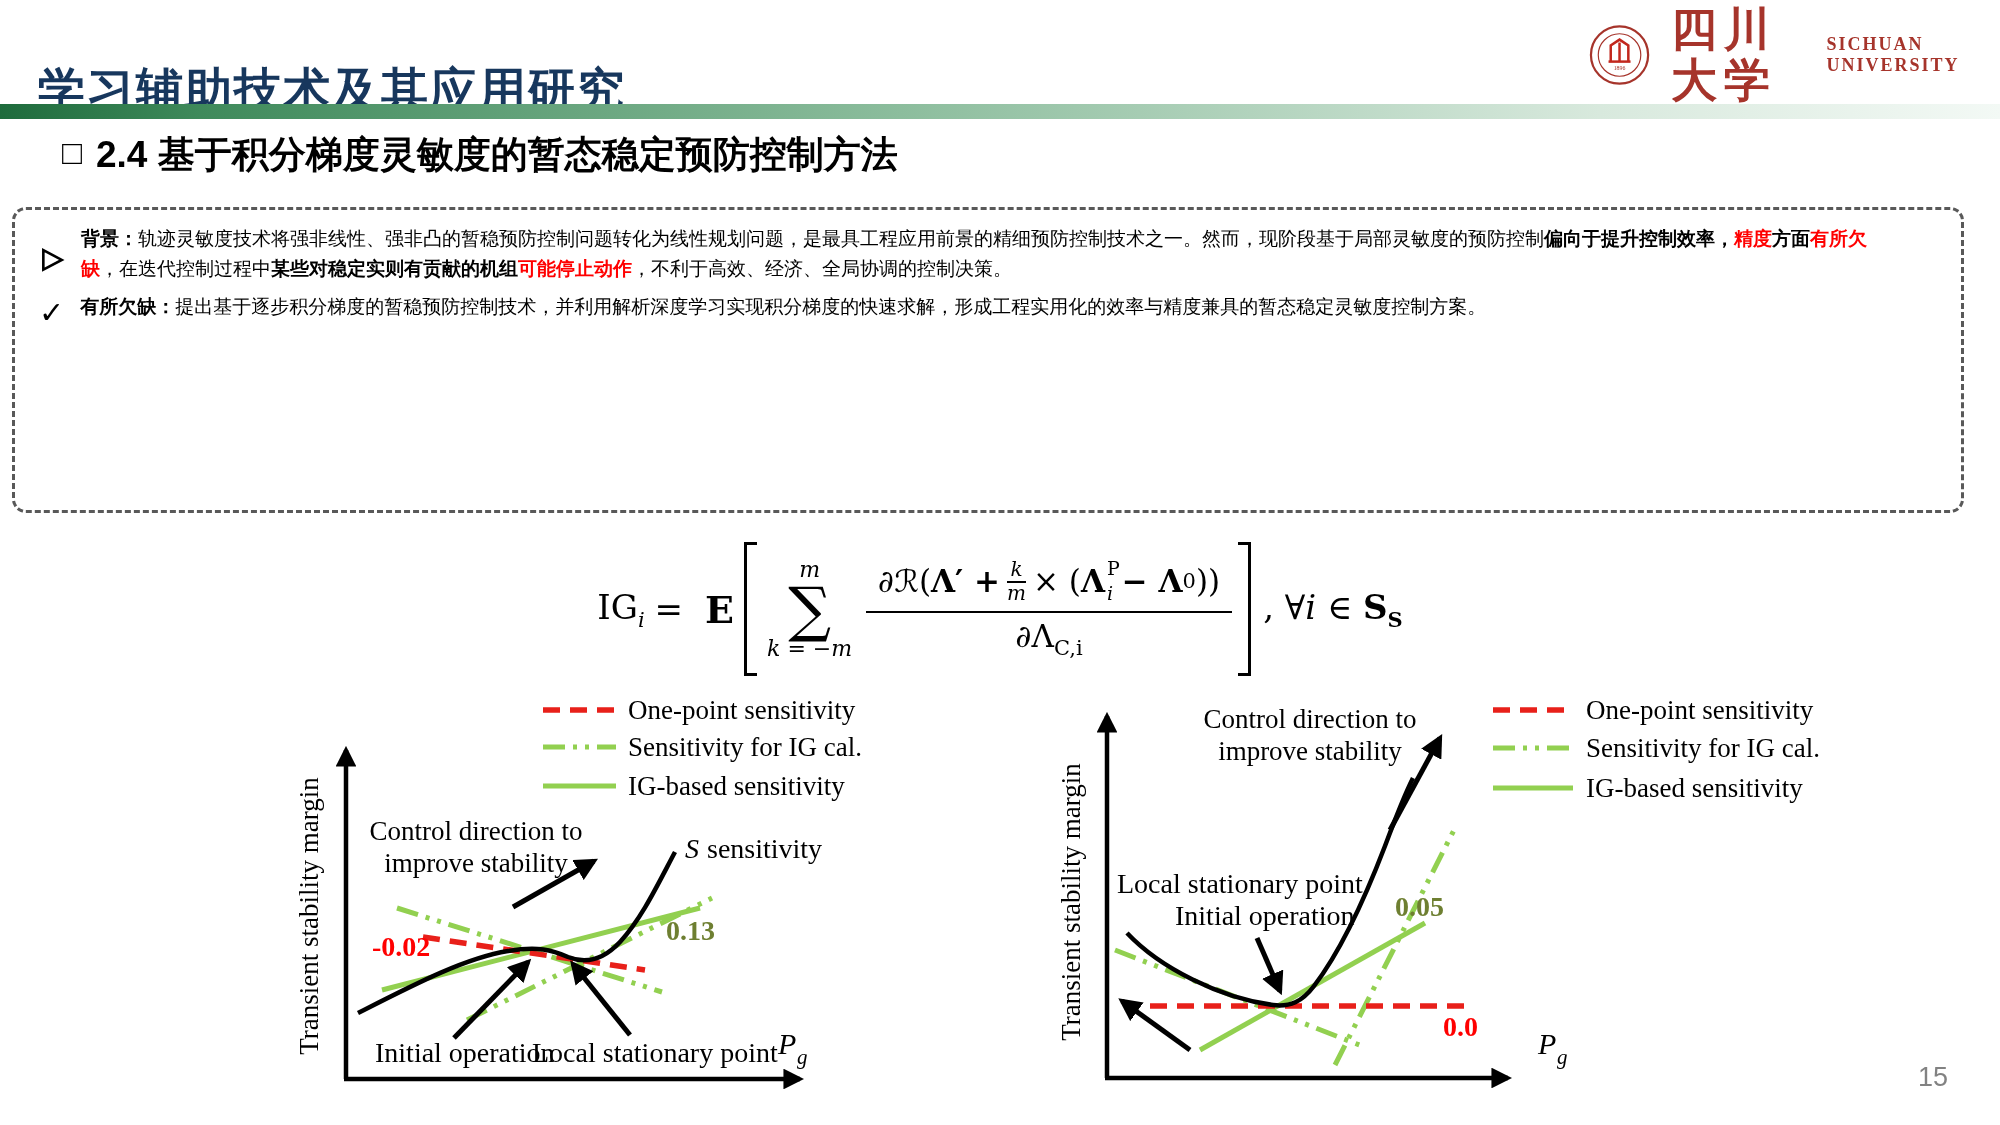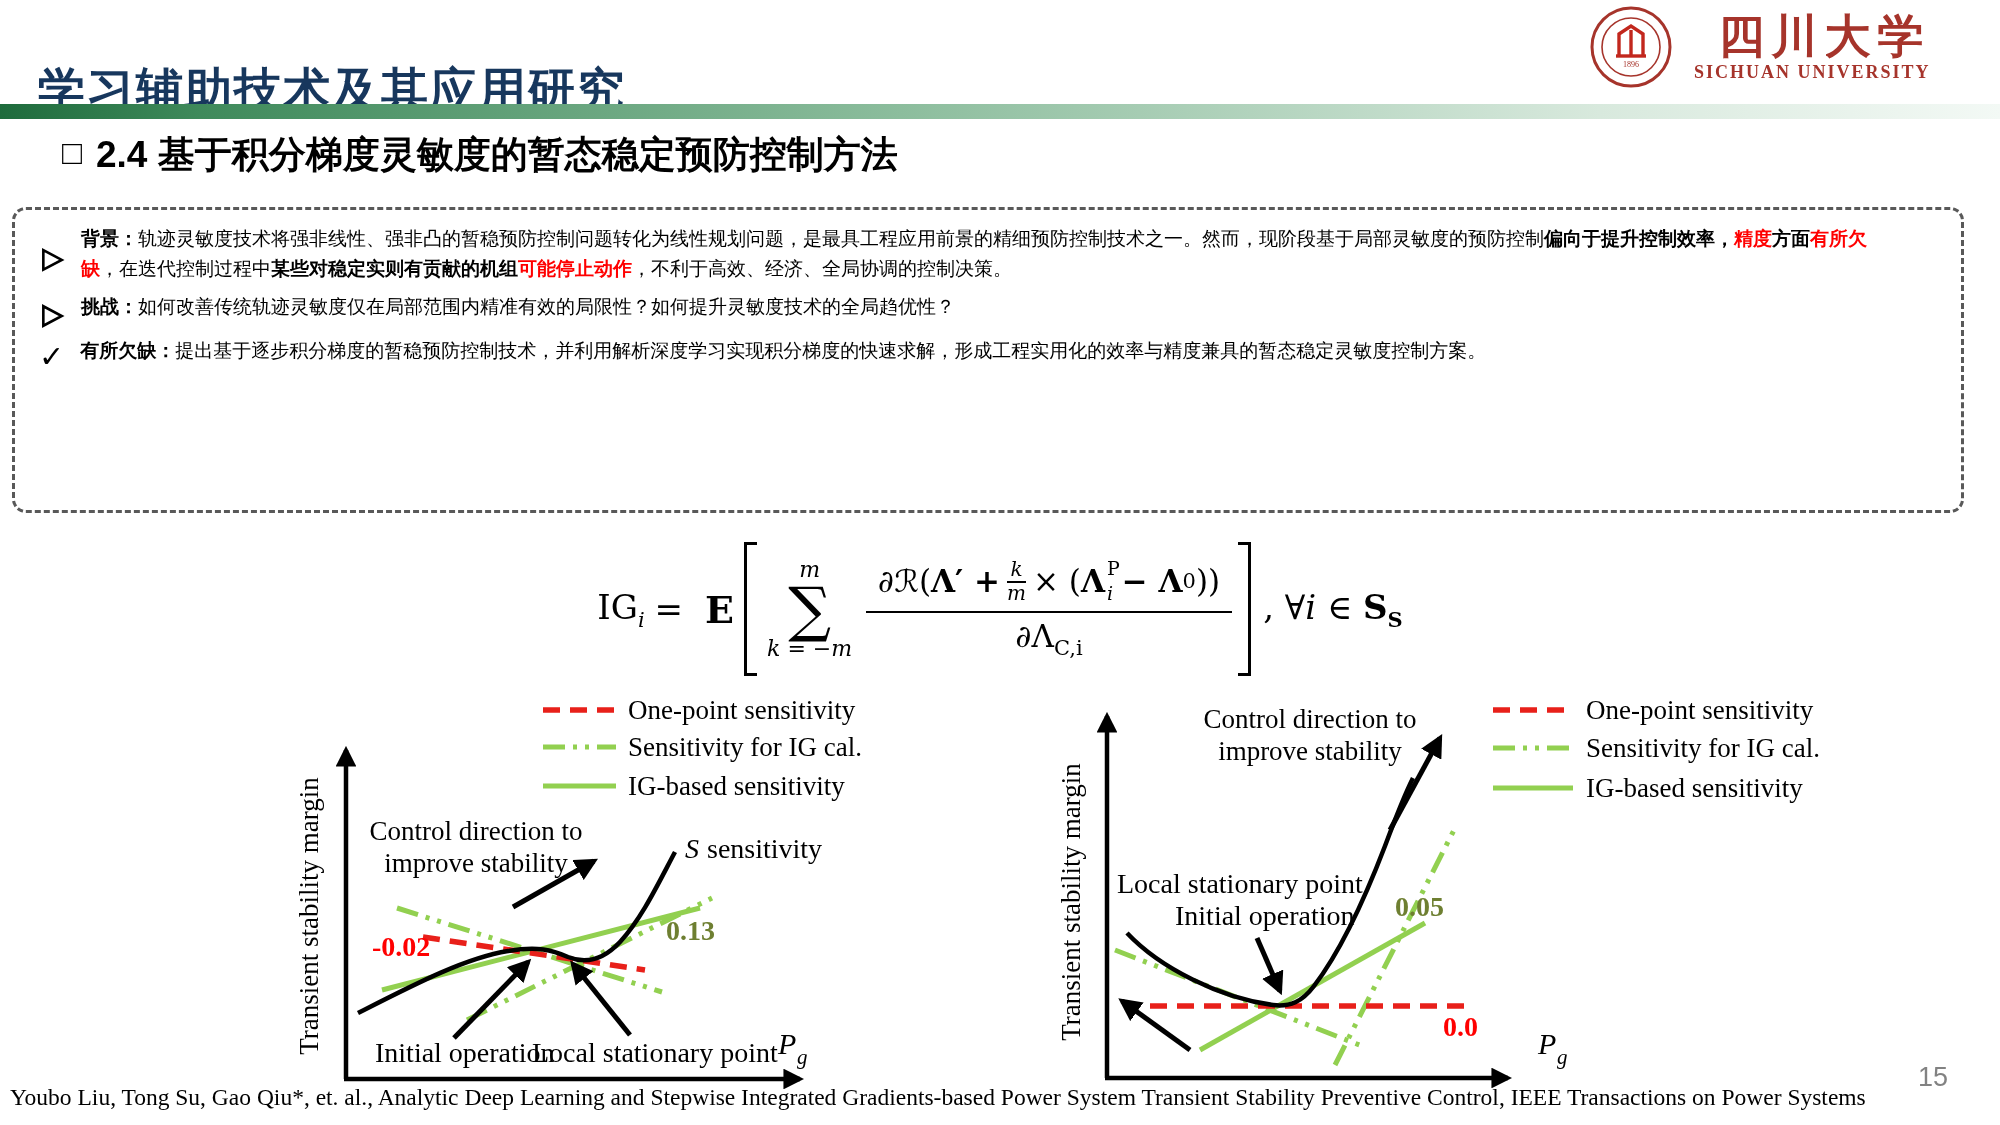--- a/index.html
+++ b/index.html
@@ -8,21 +8,21 @@
   }
   *{margin:0;padding:0;box-sizing:border-box;}
   html,body{background:#fff;}
   .slide{position:relative;width:2000px;height:1125px;background:#fff;overflow:hidden;
          font-family:"Liberation Sans",sans-serif;color:#000;}
 
   
   .title{position:absolute;left:38px;top:16px;font-size:47px;font-weight:900;
          color:var(--accent);letter-spacing:2px;margin-top:43px;}
   .logo{position:absolute;left:1588px;top:4px;display:flex;align-items:center;gap:20px;}
-  .logo-text{display:flex;flex-direction:column;align-items:flex-end;}
+  .logo-text{display:flex;flex-direction:row;align-items:center;}
   .logo-cn{font-size:46px;font-weight:700;color:var(--seal-red);letter-spacing:7px;line-height:1.1;}
   .logo-en{font-size:18px;font-weight:700;color:var(--seal-red);letter-spacing:2px;
            font-family:"Liberation Serif",serif;}
   .bar{position:absolute;left:0;top:104px;width:2000px;height:15px;
        background:linear-gradient(90deg,#1E6B3C 0%,#3F8A5B 10%,#8CBD9D 45%,#D8E9DD 80%,#F3F9F5 100%);}
 
   
   .section{position:absolute;left:62px;top:130px;font-size:37px;font-weight:700;display:flex;align-items:center;}
   .sq{font-size:33px;font-weight:700;margin-right:14px;transform:translateY(-2px);}
 
@@ -112,28 +112,20 @@
 
     <div class="row">
       <svg class="marker" viewBox="0 0 24 24">
         <path d="M4 3 L21 12 L4 21 Z" fill="#fff" stroke="#000" stroke-width="2.4" stroke-linejoin="miter"></path>
       </svg>
       <div class="ptext">
         <span class="b">背景：</span><span>轨迹灵敏度技术将强非线性、强非凸的暂稳预防控制问题转化为线性规划问题，是最具工程应用前景的精细预防控制技术之一。然而，现阶段基于局部灵敏度的预防控制</span><span class="b">偏向于提升控制效率，</span><span class="r">精度</span><span class="b">方面</span><span class="r">有所欠缺</span><span>，在迭代控制过程中</span><span class="b">某些对稳定实则有贡献的机组</span><span class="r">可能停止动作</span><span>，不利于高效、经济、全局协调的控制决策。</span>
       </div>
     </div>
 
-    <div class="row">
-      <svg class="marker" viewBox="0 0 24 24">
-        <path d="M4 3 L21 12 L4 21 Z" fill="#fff" stroke="#000" stroke-width="2.4" stroke-linejoin="miter"></path>
-      </svg>
-      <div class="ptext">
-        <span class="b">挑战：</span><span>如何改善传统轨迹灵敏度仅在局部范围内精准有效的局限性？如何提升灵敏度技术的全局趋优性？</span>
-      </div>
-    </div>
 
     <div class="row">
       <span class="check">✓</span>
       <div class="ptext">
         <span class="b">有所欠缺：</span><span>提出基于逐步积分梯度的暂稳预防控制技术，并利用解析深度学习实现积分梯度的快速求解，形成工程实用化的效率与精度兼具的暂态稳定灵敏度控制方案。</span>
       </div>
     </div>
 
   </div>
 
@@ -241,16 +233,15 @@
     <text class="ct" x="260" y="72" text-anchor="middle">improve stability</text>
     <line class="arr" x1="340" y1="142" x2="390" y2="50" marker-end="url(#ahR)"></line>
     <text class="ct28" x="67" y="205">Local stationary point</text>
     <text class="ct28" x="125" y="237">Initial operation</text>
     <line class="arr" x1="207" y1="250" x2="230" y2="303" marker-end="url(#ahR)"></line>
     <line class="arr" x1="140" y1="362" x2="72" y2="313" marker-end="url(#ahR)"></line>
     <text class="val-olive" x="345" y="228">0.05</text>
     <text class="val-red" x="393" y="348">0.0</text>
   </svg>
 
-  <div class="citation">Youbo Liu, Tong Su, Gao Qiu*, et. al., Analytic Deep Learning and Stepwise Integrated Gradients-based Power System Transient Stability Preventive Control, IEEE Transactions on Power Systems</div>
   <div class="page-num">15</div>
 
 </div>
 
 </body></html>

